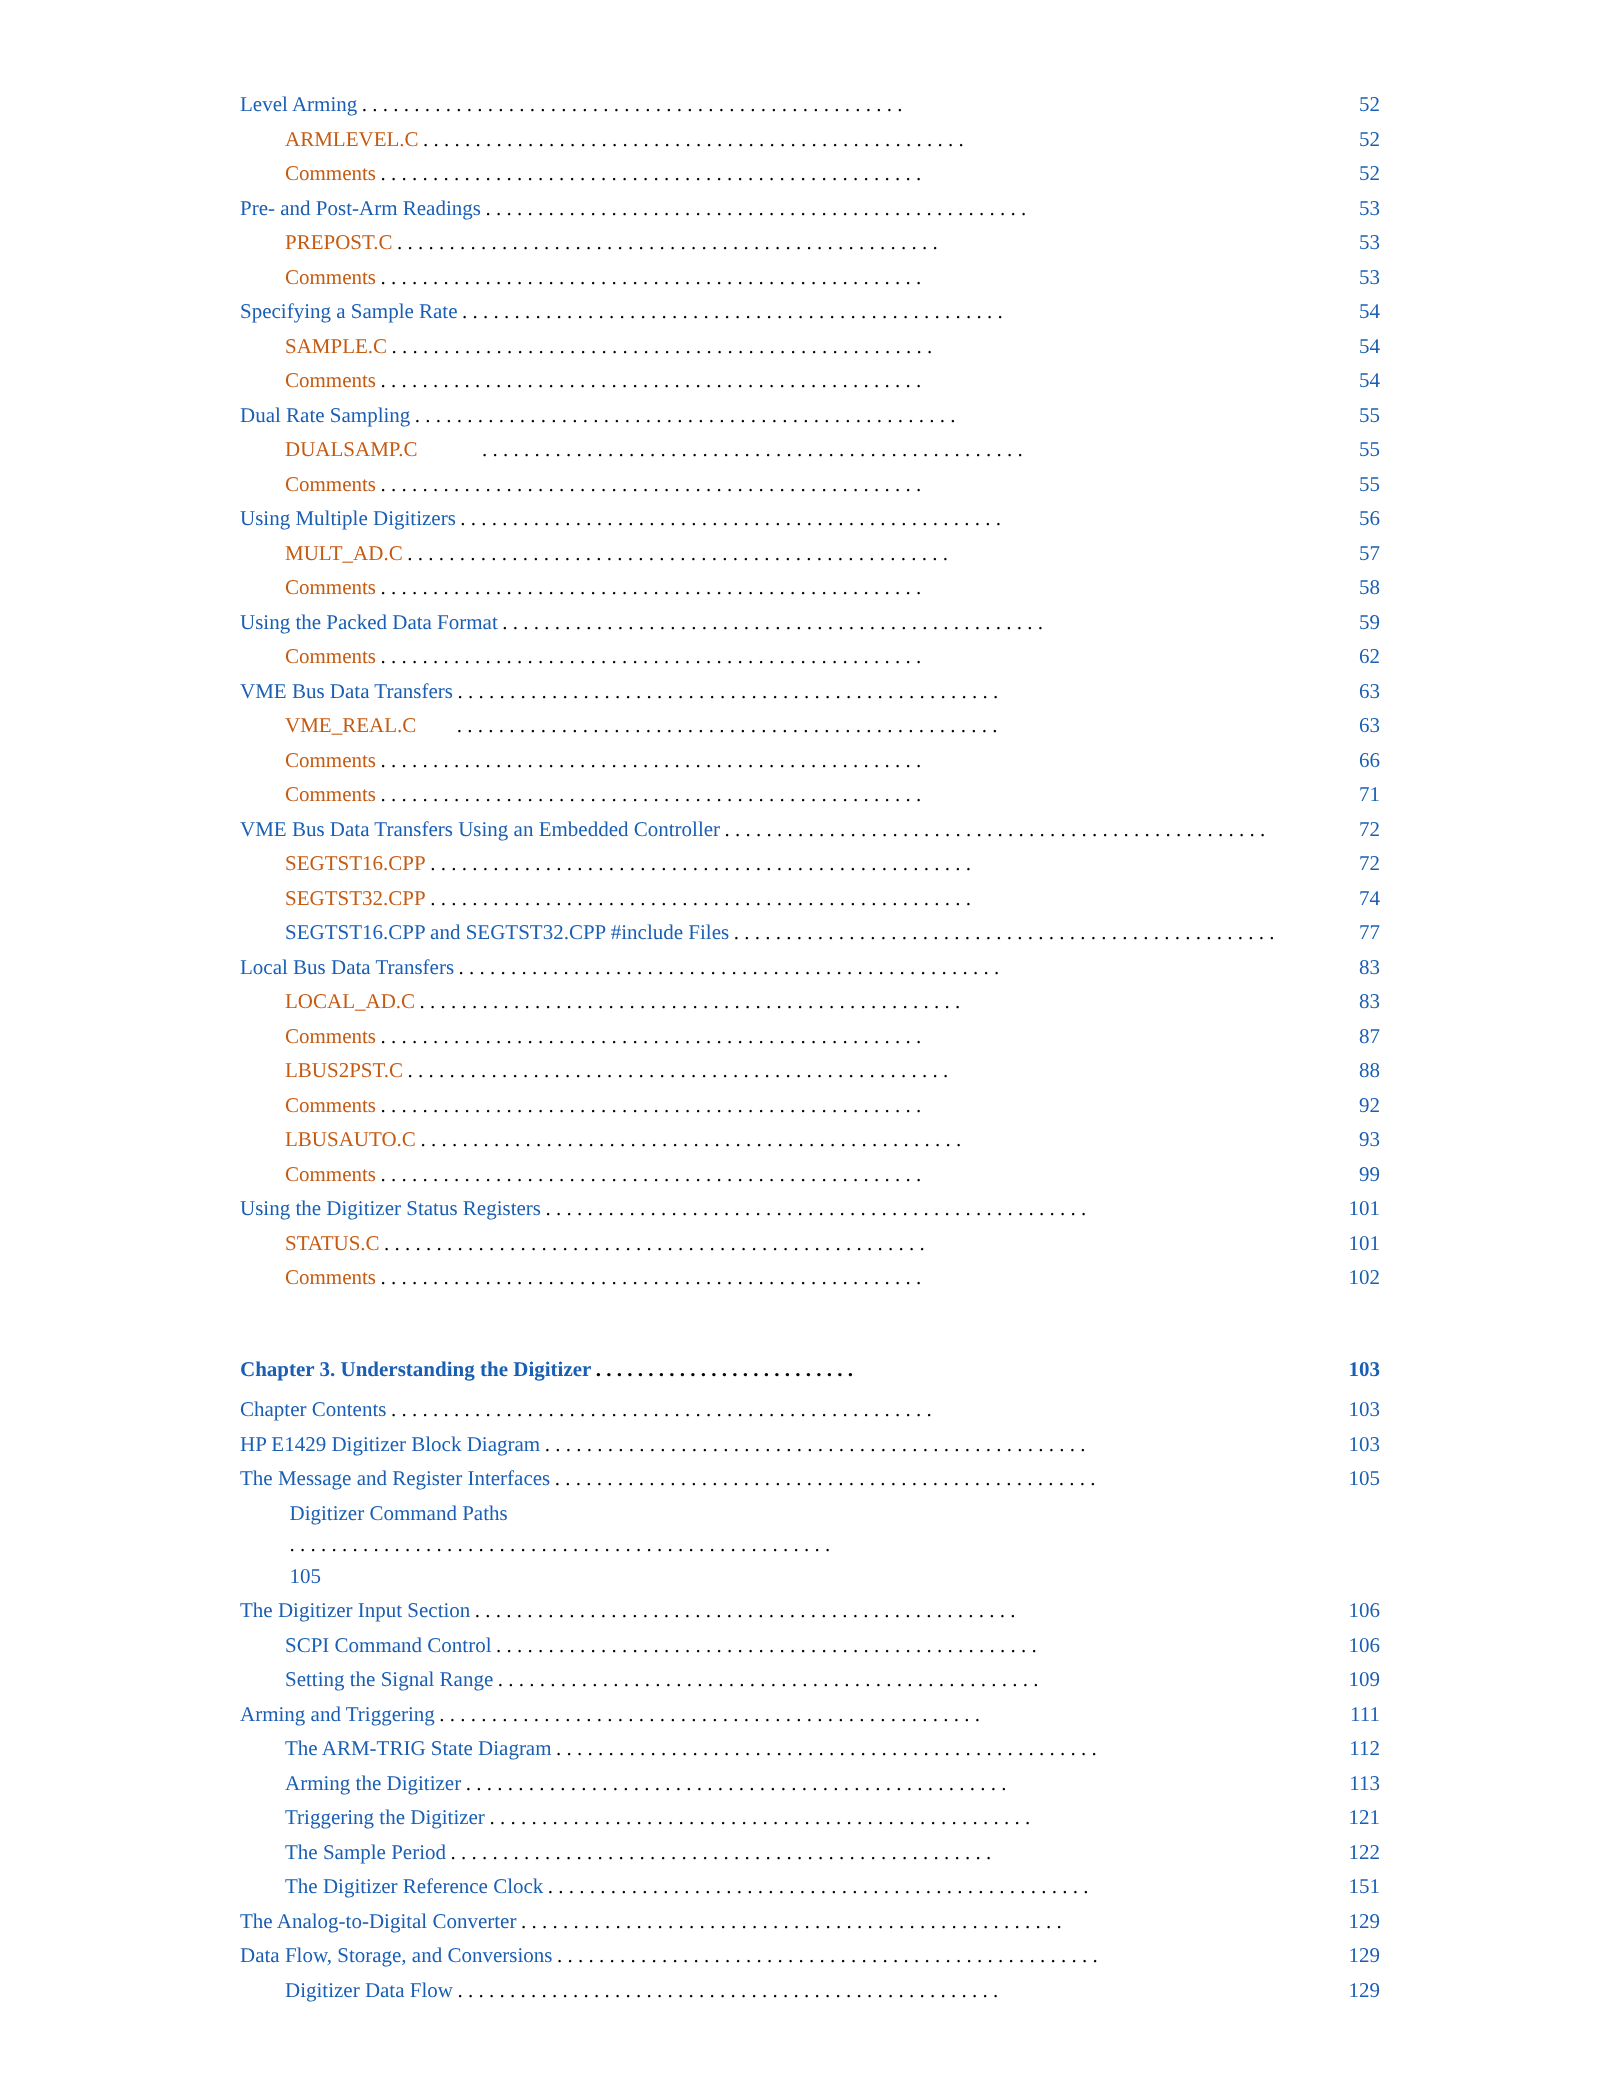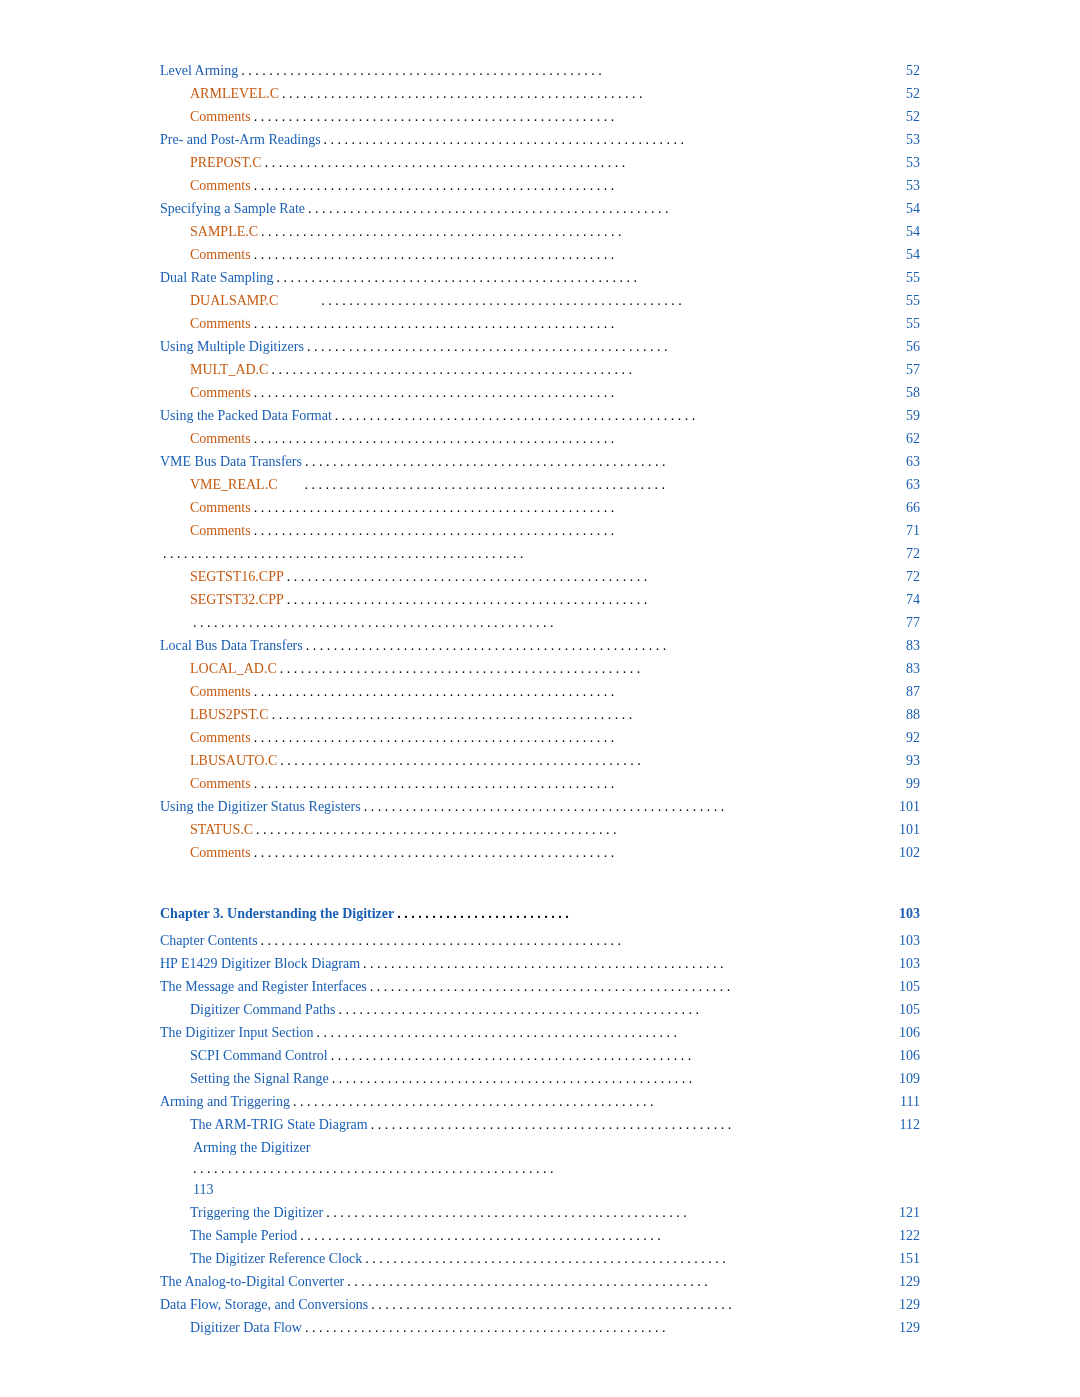--- a/index.html
+++ b/index.html
@@ -185,34 +185,36 @@
           <span class="entry-text link-orange">Comments</span>
           <span class="dots" style="color: rgb(0, 0, 0);">. . . . . . . . . . . . . . . . . . . . . . . . . . . . . . . . . . . . . . . . . . . . . . . . . . . .</span>
           <span class="page-num">66</span>
         </div>
         <div class="toc-entry" style="padding-left: 30px;">
           <span class="entry-text link-orange">Comments</span>
           <span class="dots" style="color: rgb(0, 0, 0);">. . . . . . . . . . . . . . . . . . . . . . . . . . . . . . . . . . . . . . . . . . . . . . . . . . . .</span>
           <span class="page-num">71</span>
         </div>
         <div class="toc-entry" style="padding-left: 0px;">
+          <span class="entry-text link-blue">VME Bus Data Transfers Using an Embedded Controller</span>
           <span class="dots" style="color: rgb(0, 0, 0);">. . . . . . . . . . . . . . . . . . . . . . . . . . . . . . . . . . . . . . . . . . . . . . . . . . . .</span>
           <span class="page-num">72</span>
         </div>
         <div class="toc-entry" style="padding-left: 30px;">
           <span class="entry-text link-orange">SEGTST16.CPP</span>
           <span class="dots" style="color: rgb(0, 0, 0);">. . . . . . . . . . . . . . . . . . . . . . . . . . . . . . . . . . . . . . . . . . . . . . . . . . . .</span>
           <span class="page-num">72</span>
         </div>
         <div class="toc-entry" style="padding-left: 30px;">
           <span class="entry-text link-orange">SEGTST32.CPP</span>
           <span class="dots" style="color: rgb(0, 0, 0);">. . . . . . . . . . . . . . . . . . . . . . . . . . . . . . . . . . . . . . . . . . . . . . . . . . . .</span>
           <span class="page-num">74</span>
         </div>
         <div class="toc-entry" style="padding-left: 30px;">
+          <span class="entry-text link-blue">SEGTST16.CPP and SEGTST32.CPP #include Files</span>
           <span class="dots" style="color: rgb(0, 0, 0);">. . . . . . . . . . . . . . . . . . . . . . . . . . . . . . . . . . . . . . . . . . . . . . . . . . . .</span>
           <span class="page-num">77</span>
         </div>
         <div class="toc-entry" style="padding-left: 0px;">
           <span class="entry-text link-blue">Local Bus Data Transfers</span>
           <span class="dots" style="color: rgb(0, 0, 0);">. . . . . . . . . . . . . . . . . . . . . . . . . . . . . . . . . . . . . . . . . . . . . . . . . . . .</span>
           <span class="page-num">83</span>
         </div>
         <div class="toc-entry" style="padding-left: 30px;">
           <span class="entry-text link-orange">LOCAL_AD.C</span>
@@ -278,21 +280,21 @@
         <div class="toc-entry" style="padding-left: 0px;">
           <span class="entry-text link-blue">HP E1429 Digitizer Block Diagram</span>
           <span class="dots" style="color: rgb(0, 0, 0);">. . . . . . . . . . . . . . . . . . . . . . . . . . . . . . . . . . . . . . . . . . . . . . . . . . . .</span>
           <span class="page-num">103</span>
         </div>
         <div class="toc-entry" style="padding-left: 0px;">
           <span class="entry-text link-blue">The Message and Register Interfaces</span>
           <span class="dots" style="color: rgb(0, 0, 0);">. . . . . . . . . . . . . . . . . . . . . . . . . . . . . . . . . . . . . . . . . . . . . . . . . . . .</span>
           <span class="page-num">105</span>
         </div>
-        <div class="toc-entry" style="padding-left: 30px;">
+        <div class="toc-entry" style="padding-left: 30px; flex-direction: column;">
           <span class="entry-text link-blue">Digitizer Command Paths</span>
           <span class="dots" style="color: rgb(0, 0, 0);">. . . . . . . . . . . . . . . . . . . . . . . . . . . . . . . . . . . . . . . . . . . . . . . . . . . .</span>
           <span class="page-num">105</span>
         </div>
         <div class="toc-entry" style="padding-left: 0px;">
           <span class="entry-text link-blue">The Digitizer Input Section</span>
           <span class="dots" style="color: rgb(0, 0, 0);">. . . . . . . . . . . . . . . . . . . . . . . . . . . . . . . . . . . . . . . . . . . . . . . . . . . .</span>
           <span class="page-num">106</span>
         </div>
         <div class="toc-entry" style="padding-left: 30px;">
@@ -308,21 +310,21 @@
         <div class="toc-entry" style="padding-left: 0px;">
           <span class="entry-text link-blue">Arming and Triggering</span>
           <span class="dots" style="color: rgb(0, 0, 0);">. . . . . . . . . . . . . . . . . . . . . . . . . . . . . . . . . . . . . . . . . . . . . . . . . . . .</span>
           <span class="page-num">111</span>
         </div>
         <div class="toc-entry" style="padding-left: 30px;">
           <span class="entry-text link-blue">The ARM-TRIG State Diagram</span>
           <span class="dots" style="color: rgb(0, 0, 0);">. . . . . . . . . . . . . . . . . . . . . . . . . . . . . . . . . . . . . . . . . . . . . . . . . . . .</span>
           <span class="page-num">112</span>
         </div>
-        <div class="toc-entry" style="padding-left: 30px; flex-direction: column;">
+        <div class="toc-entry" style="padding-left: 30px;">
           <span class="entry-text link-blue">Arming the Digitizer</span>
           <span class="dots" style="color: rgb(0, 0, 0);">. . . . . . . . . . . . . . . . . . . . . . . . . . . . . . . . . . . . . . . . . . . . . . . . . . . .</span>
           <span class="page-num">113</span>
         </div>
         <div class="toc-entry" style="padding-left: 30px; justify-content: flex-end;">
           <span class="entry-text link-blue">Triggering the Digitizer</span>
           <span class="dots" style="color: rgb(0, 0, 0);">. . . . . . . . . . . . . . . . . . . . . . . . . . . . . . . . . . . . . . . . . . . . . . . . . . . .</span>
           <span class="page-num">121</span>
         </div>
         <div class="toc-entry" style="padding-left: 30px;">

